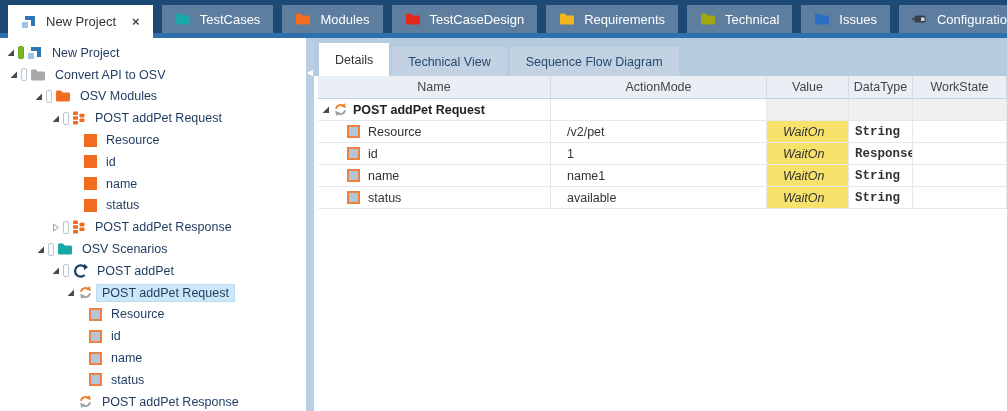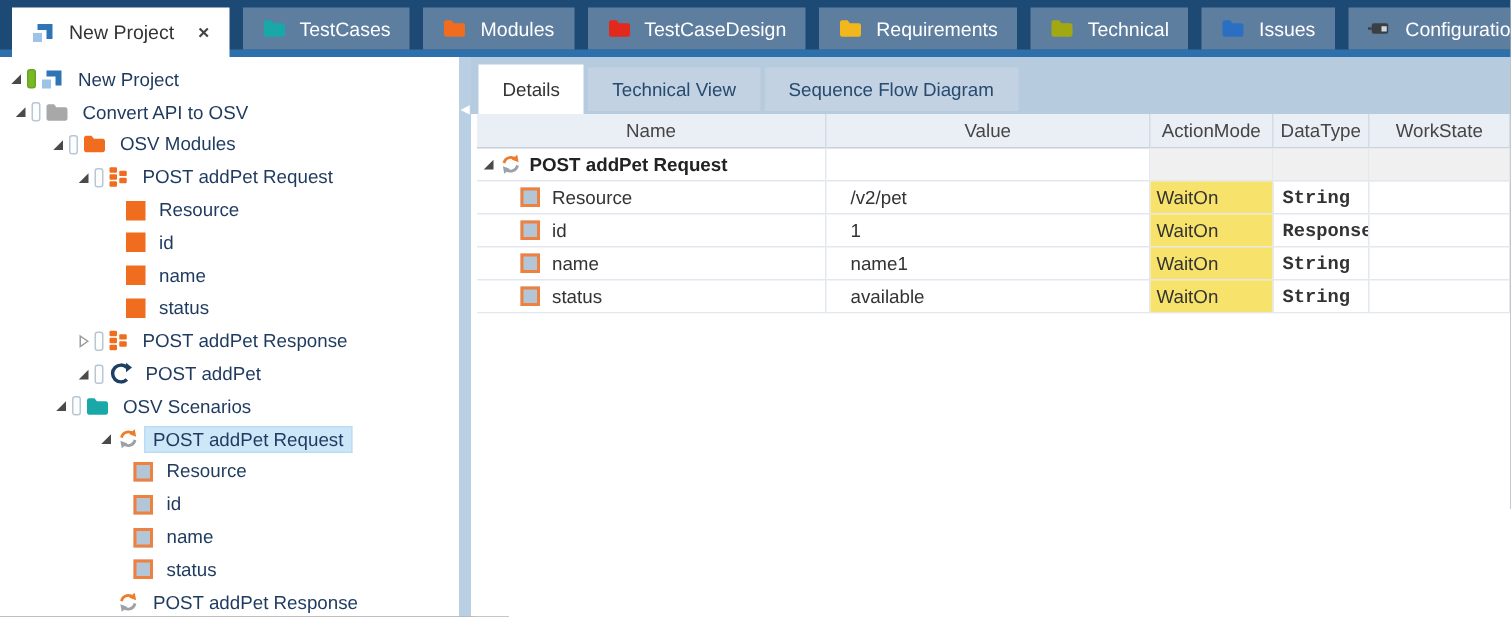--- a/index.html
+++ b/index.html
@@ -35,42 +35,42 @@
   .tlabel { font-size:12.5px; color:#1e3a5f; padding:2px 6px; }
   .trow.selected .tlabel { background:#cde7f9; border:1px solid #b9ddf5; padding:1px 5px; }
 
   
   .splitter { width:8px; background:#b9cfe3; flex:none; position:relative; cursor:col-resize; }
   .splitter .arrow { position:absolute; top:30px; left:0; width:8px; color:#fff; font-size:8px;
                      line-height:10px; text-align:center; }
 
   
   .right { flex:1; display:flex; flex-direction:column; background:#fff; min-width:0; }
-  .ptabs { height:38px; background:#b7cbde; display:flex; align-items:center;
+  .ptabs { height:38px; background:#b7cbde; display:flex; align-items:flex-end;
            padding:5px 0 0 5px; flex:none; }
   .ptab { height:29px; display:flex; align-items:center; padding:0 16px; margin-right:3px;
           background:#c2d2e2; color:#274a6e; font-size:12.5px; white-space:nowrap; cursor:default; }
   .ptab.active { background:#fff; color:#333; height:33px; }
 
   
   .grid { flex:1; display:flex; flex-direction:column; padding-left:4px; color:#333; min-height:0; }
   .hrow, .drow { display:grid; grid-template-columns:233px 216px 82px 64px 1fr; flex:none; }
   .hrow { height:23px; background:#eaeff6; }
   .hcell { display:flex; align-items:center; justify-content:center; font-size:12.5px; color:#454545;
            border-right:1px solid #d4dbe4; border-bottom:1px solid #c9d2dc; }
   .drow { height:22px; }
   .dcell { display:flex; align-items:center; font-size:12.5px; padding:0 6px;
            border-right:1px solid #e3e8ee; border-bottom:1px solid #e3e8ee; overflow:hidden; }
   .dcell.namecell { padding-left:2px; }
   .dcell.leafname { padding-left:29px; }
   .dcell.leafname .sq2 { margin-right:8px; }
   .dcell.valuecell { padding-left:16px; }
   .gtext { font-weight:600; color:#222; padding-left:5px; }
   .dcell.gray { background:#f0f0f0; }
-  .dcell.yellow { background:#f7e36b; padding-left:4px; }
+  .dcell.yellow { background:#f7e36b; padding-left:16px;font-style:italic; }
   .dcell.dtype { font-weight:600;font-family:Liberation Mono, monospace; }
   .filler { flex:1; background:#fff; }
 </style>
 </head>
 <body>
 
 <svg width="0" height="0" style="position:absolute" aria-hidden="true">
   <defs>
     <symbol id="i-folder" viewBox="0 0 16 14">
       <path d="M1 3 C1 2.2 1.6 1.5 2.4 1.5 H6 l1.6 2 H13.6 c.8 0 1.4.7 1.4 1.5 V11 c0 .8-.6 1.5-1.4 1.5 H2.4 C1.6 12.5 1 11.8 1 11 Z" fill="currentColor"></path>
@@ -255,44 +255,44 @@
               <use href="#i-exp-closed"></use>
             </svg>
           </span>
         <span class="bar"></span>
         <svg class="ic ticon" width="14" height="16">
             <use href="#i-module"></use>
           </svg>
         <span class="tlabel">POST addPet Response</span>
       </div>
 
+      <div class="trow" style="padding-left:35px">
+        <span class="exp">
+            <svg width="11" height="11">
+              <use href="#i-exp-open"></use>
+            </svg>
+          </span>
+        <span class="bar"></span>
+        <svg class="ic ticon" width="16" height="14" style="color:#18a8a8">
+            <use href="#i-folder"></use>
+          </svg>
+        <span class="tlabel">OSV Scenarios</span>
+      </div>
+
       <div class="trow" style="padding-left:50px">
         <span class="exp">
             <svg width="11" height="11">
               <use href="#i-exp-open"></use>
             </svg>
           </span>
         <span class="bar"></span>
         <svg class="ic ticon" width="16" height="16">
             <use href="#i-carrow"></use>
           </svg>
         <span class="tlabel">POST addPet</span>
-      </div>
-
-      <div class="trow" style="padding-left:35px">
-        <span class="exp">
-            <svg width="11" height="11">
-              <use href="#i-exp-open"></use>
-            </svg>
-          </span>
-        <span class="bar"></span>
-        <svg class="ic ticon" width="16" height="14" style="color:#18a8a8">
-            <use href="#i-folder"></use>
-          </svg>
-        <span class="tlabel">OSV Scenarios</span>
       </div>
 
       <div class="trow selected" style="padding-left:65px">
         <span class="exp">
             <svg width="11" height="11">
               <use href="#i-exp-open"></use>
             </svg>
           </span>
         <svg class="ic ticon" width="15" height="15">
             <use href="#i-refresh"></use>
@@ -345,22 +345,22 @@
         </div>
         <div class="ptab">
           <span>Sequence Flow Diagram</span>
         </div>
       </div>
 
       <div class="grid">
 
         <div class="hrow">
           <div class="hcell">Name</div>
+          <div class="hcell">ActionMode</div>
           <div class="hcell">Value</div>
-          <div class="hcell">ActionMode</div>
           <div class="hcell">DataType</div>
           <div class="hcell">WorkState</div>
         </div>
 
         <div class="drow">
           <div class="dcell namecell">
             <span class="exp">
                 <svg width="11" height="11">
                   <use href="#i-exp-open"></use>
                 </svg>

